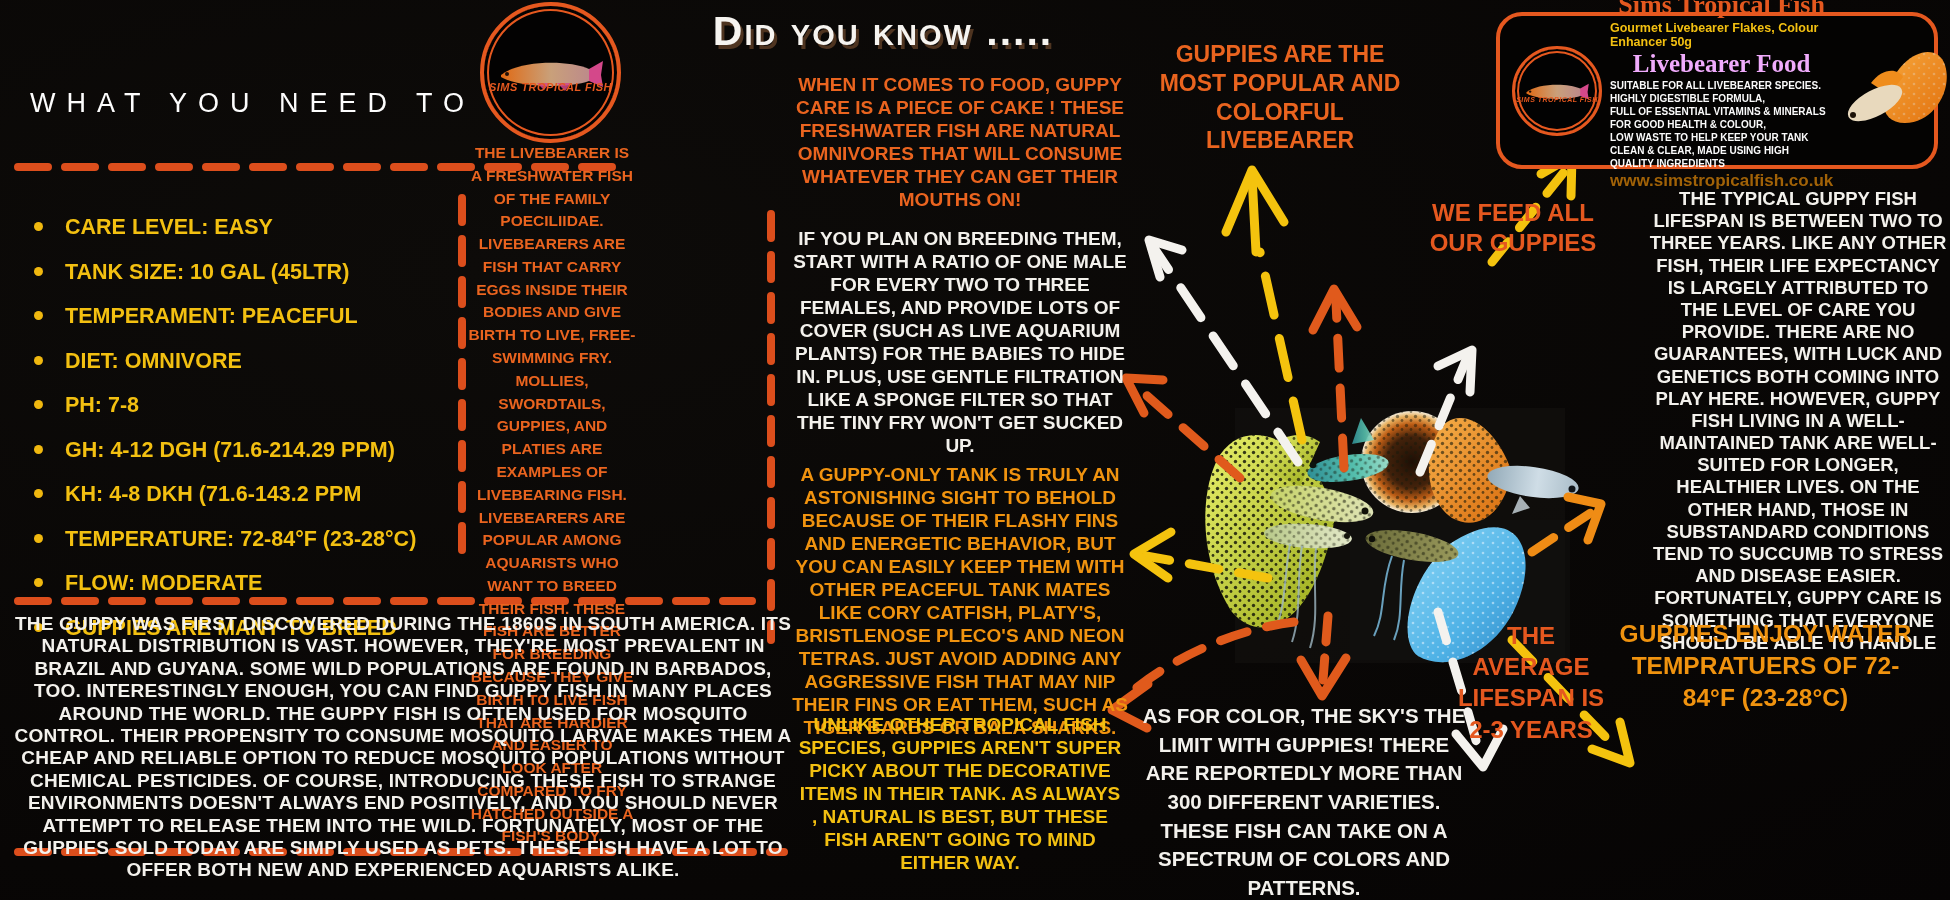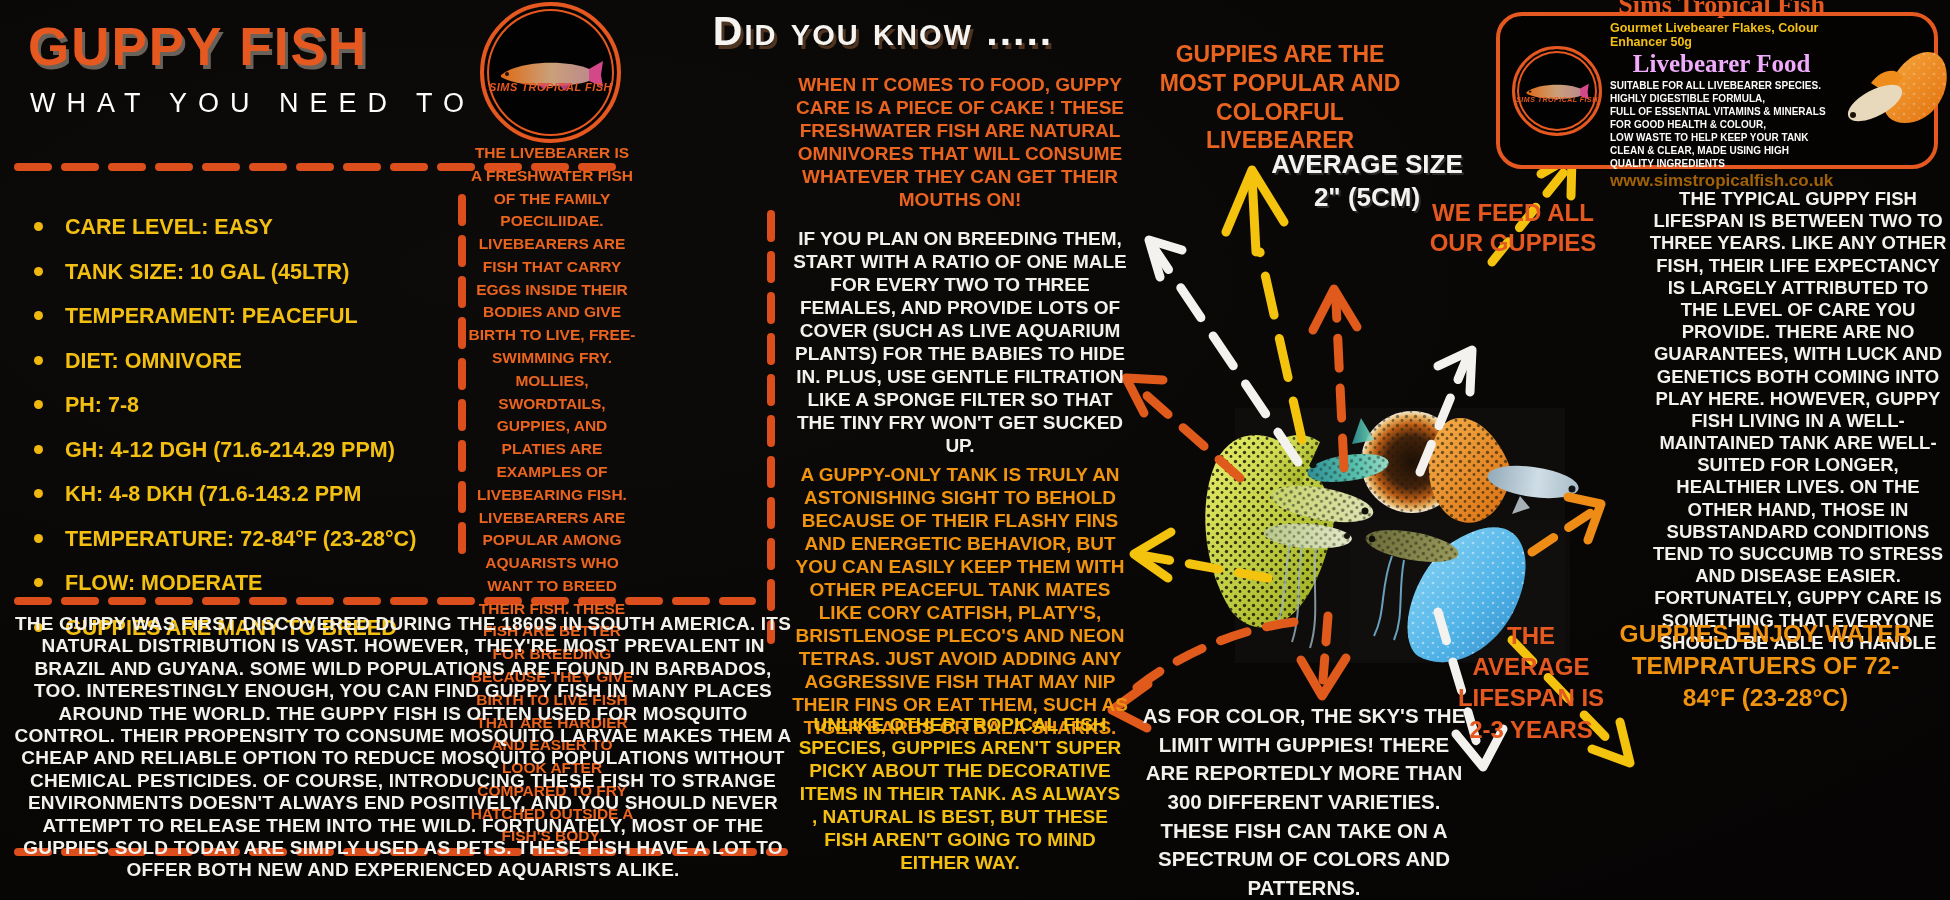--- a/index.html
+++ b/index.html
@@ -231,21 +231,20 @@
         <path class="arr y" d="M1512,640 L1618,750" stroke-dasharray="30 22"></path>
         <path class="arr y" d="M1592,749 L1630,763 L1620,722"></path>
       </g>
       <g>
         <path class="arr a" d="M1532,552 L1592,512" stroke-dasharray="26 18"></path>
         <path class="arr a" d="M1568,497 L1601,504 L1588,540"></path>
       </g>
     </g>
   </svg>
 
-  <div class="abs title" style="left:28px; top:16px;">GUPPY FISH</div>
   <div class="abs subtitle" style="left:30px; top:88px;">WHAT YOU NEED TO KNOW</div>
 
   <ul class="abs care-list" style="left:28px; top:194px; width:435px;">
     <li>
         <span class="dot"></span>
         <span>CARE LEVEL:  EASY</span>
       </li>
     <li>
         <span class="dot"></span>
         <span>TANK SIZE: 10 GAL (45LTR)</span>
@@ -307,24 +306,20 @@
 
   <div class="abs dyk-heading center" style="left:648px; top:8px; width:470px;">Did you know .....</div>
 
   <div class="abs para p-mid c-orange2 center" style="left:795px; top:74px; width:330px;">WHEN IT COMES TO FOOD, GUPPY CARE IS A PIECE OF CAKE ! THESE FRESHWATER FISH ARE NATURAL OMNIVORES THAT WILL CONSUME WHATEVER THEY CAN GET THEIR MOUTHS ON!</div>
   <div class="abs para p-mid c-white center" style="left:793px; top:228px; width:334px;">IF YOU PLAN ON BREEDING THEM, START WITH A RATIO OF ONE MALE FOR EVERY TWO TO THREE FEMALES, AND PROVIDE LOTS OF COVER (SUCH AS LIVE AQUARIUM PLANTS) FOR THE BABIES TO HIDE IN. PLUS, USE GENTLE FILTRATION LIKE A SPONGE FILTER SO THAT THE TINY FRY WON'T GET SUCKED UP.</div>
   <div class="abs para p-mid c-amber center" style="left:786px; top:464px; width:348px;">A GUPPY-ONLY TANK IS TRULY AN ASTONISHING SIGHT TO BEHOLD BECAUSE OF THEIR FLASHY FINS AND ENERGETIC BEHAVIOR, BUT YOU CAN EASILY KEEP THEM WITH OTHER PEACEFUL TANK MATES LIKE CORY CATFISH, PLATY'S, BRISTLENOSE PLECO'S AND NEON TETRAS. JUST AVOID ADDING ANY AGGRESSIVE FISH THAT MAY NIP THEIR FINS OR EAT THEM, SUCH AS TIGER BARBS OR BALA SHARKS.</div>
   <div class="abs para p-mid c-yellow center" style="left:795px; top:714px; width:330px;">UNLIKE OTHER TROPICAL FISH SPECIES, GUPPIES AREN'T SUPER PICKY ABOUT THE DECORATIVE ITEMS IN THEIR TANK. AS ALWAYS , NATURAL IS BEST, BUT THESE FISH AREN'T GOING TO MIND EITHER WAY.</div>
 
   <div class="abs callout co-popular c-orange2 center" style="left:1146px; top:40px; width:268px;">GUPPIES ARE THE MOST POPULAR AND COLORFUL LIVEBEARER</div>
 
-  <div class="abs co-size center" style="left:1262px; top:148px; width:210px;">
-    <div>AVERAGE SIZE</div>
-    <div>2" (5CM)</div>
-  </div>
 
   <div class="abs callout co-wefeed c-orange center" style="left:1413px; top:198px; width:200px;">WE FEED ALL OUR GUPPIES</div>
 
   <div class="abs badge">
     <div class="badge-logo">
       <svg width="66" height="26" viewBox="0 0 108 40">
         <path d="M4,22 C20,8 70,6 92,16 L104,22 L92,28 C70,36 20,34 4,24 Z" fill="url(#gAro)"></path>
         <path d="M92,16 L106,8 L104,22 L106,34 L92,28 Z" fill="#d4488a"></path>
         <circle cx="10" cy="21" r="2" fill="#201008"></circle>
       </svg>

